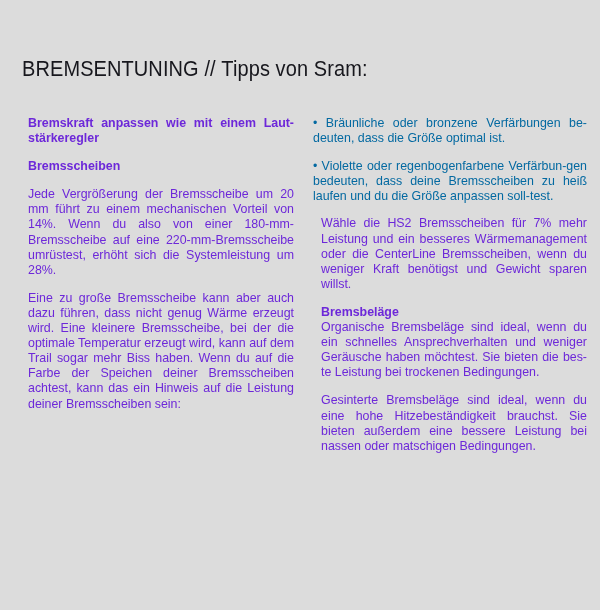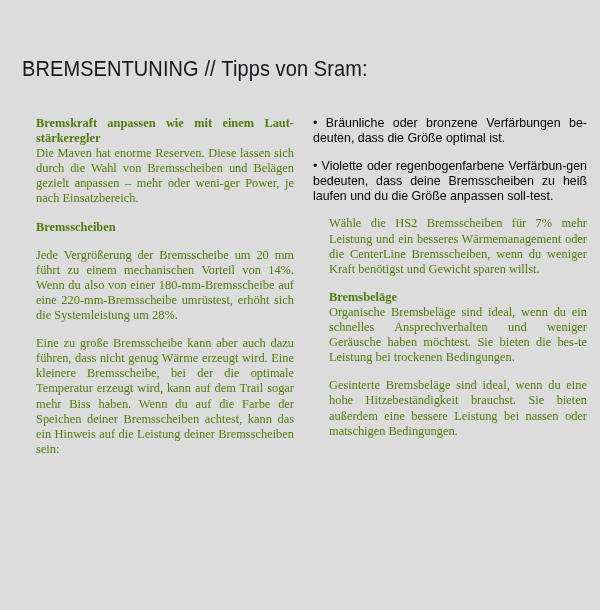--- a/index.html
+++ b/index.html
@@ -48,64 +48,63 @@
     box-sizing: border-box;
   }
   .col {
     width: 274px;
     flex: 0 0 274px;
   }
   .col-right {
     padding-top: 0px;
   }
   p.para {
-    margin: 0 0 13px 16px;
+    margin: 0 0 13px 8px;
     font-size: 12.4px;
     line-height: 15.1px;
     text-align: justify;
     text-justify: inter-word;
     hyphens: manual;
-    color: #4d7c0f;
-    font-family: Liberation Serif, serif;
+    color: #6d28d9;
   }
   .head {
     display: block;
     font-weight: bold;
     text-align: justify;
   }
   .head-line {
     display: block;
     font-weight: bold;
   }
   .bullet-para {
     margin: 0 0 13px 0;
     font-size: 12.4px;
     line-height: 15.1px;
     text-align: justify;
-    color: #000000;
+    color: #0369a1;
   }
   .bullet-para.join {
     margin-bottom: 12px;
   }
 </style>
 </head>
 <body>
 
 <div class="page">
 
   <div class="doc-title">
     <span class="title-strong">BREMSENTUNING</span><span>&nbsp;</span><span>//</span><span>&nbsp;</span><span>Tipps von Sram:</span>
   </div>
 
   <div class="columns">
 
     <div class="col col-left">
 
       <p class="para">
-        <span class="head">Bremskraft anpassen wie mit einem Laut-stärkeregler</span><span>Die Maven hat enorme Reserven. Diese lassen sich durch die Wahl von Bremsscheiben und Belägen gezielt anpassen – mehr oder weni-ger Power, je nach Einsatzbereich.</span>
+        <span class="head">Bremskraft anpassen wie mit einem Laut-stärkeregler</span>
       </p>
 
       <p class="para">
         <span class="head-line">Bremsscheiben</span>
       </p>
 
       <p class="para">
         <span>Jede Vergrößerung der Bremsscheibe um 20 mm führt zu einem mechanischen Vorteil von 14%. Wenn du also von einer 180-mm-Bremsscheibe auf eine 220-mm-Bremsscheibe umrüstest, erhöht sich die Systemleistung um 28%.</span>
       </p>
 

